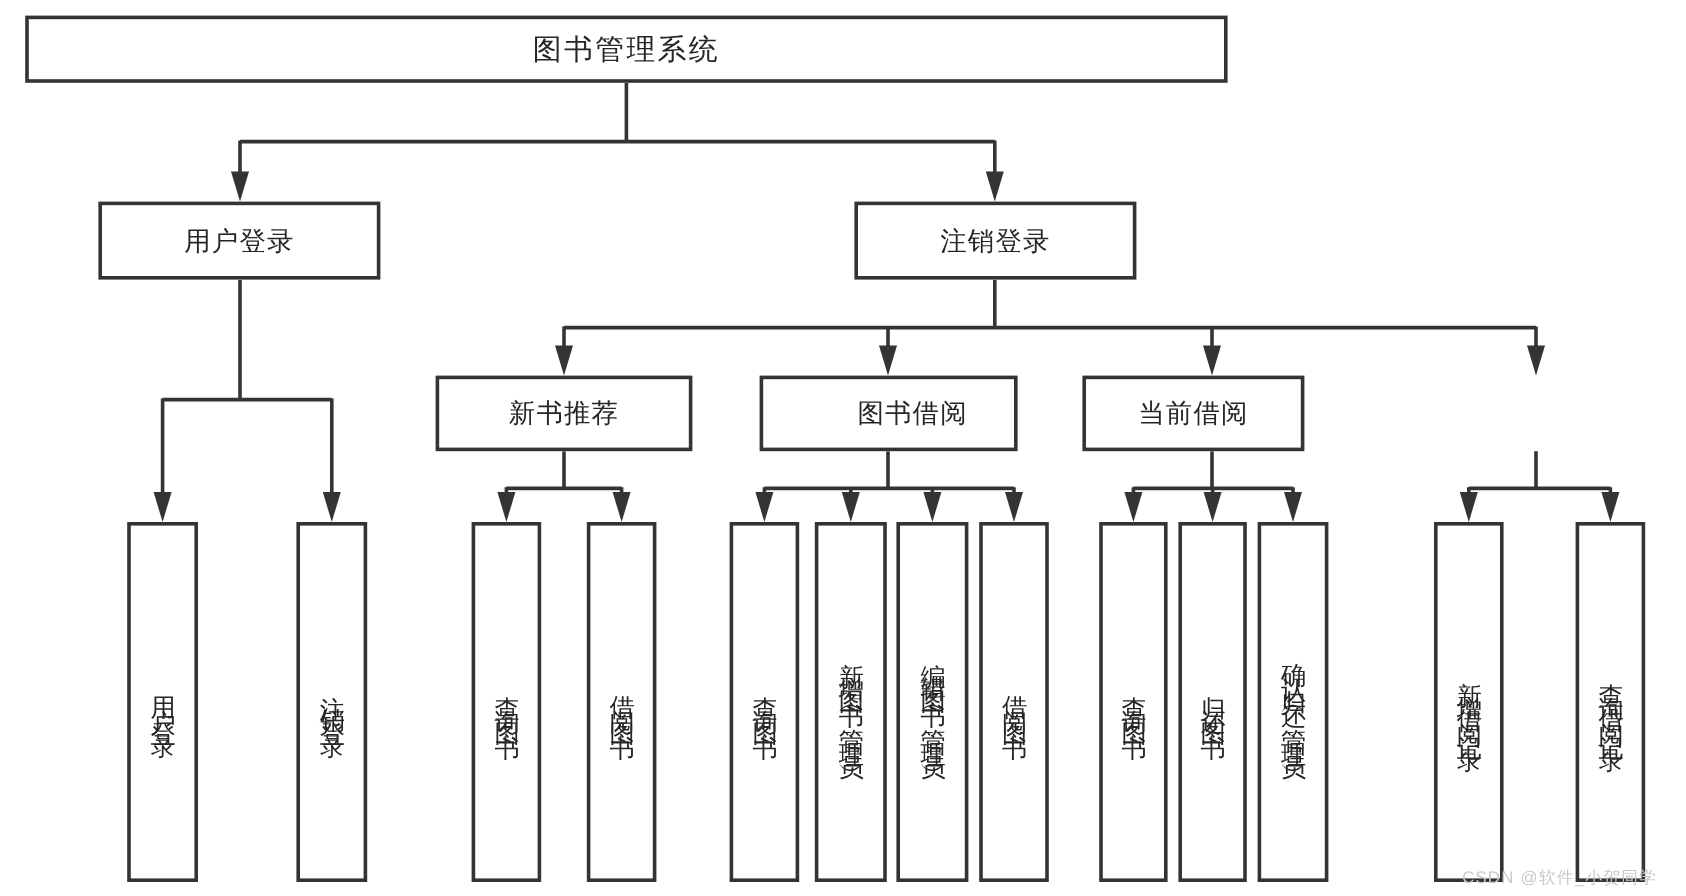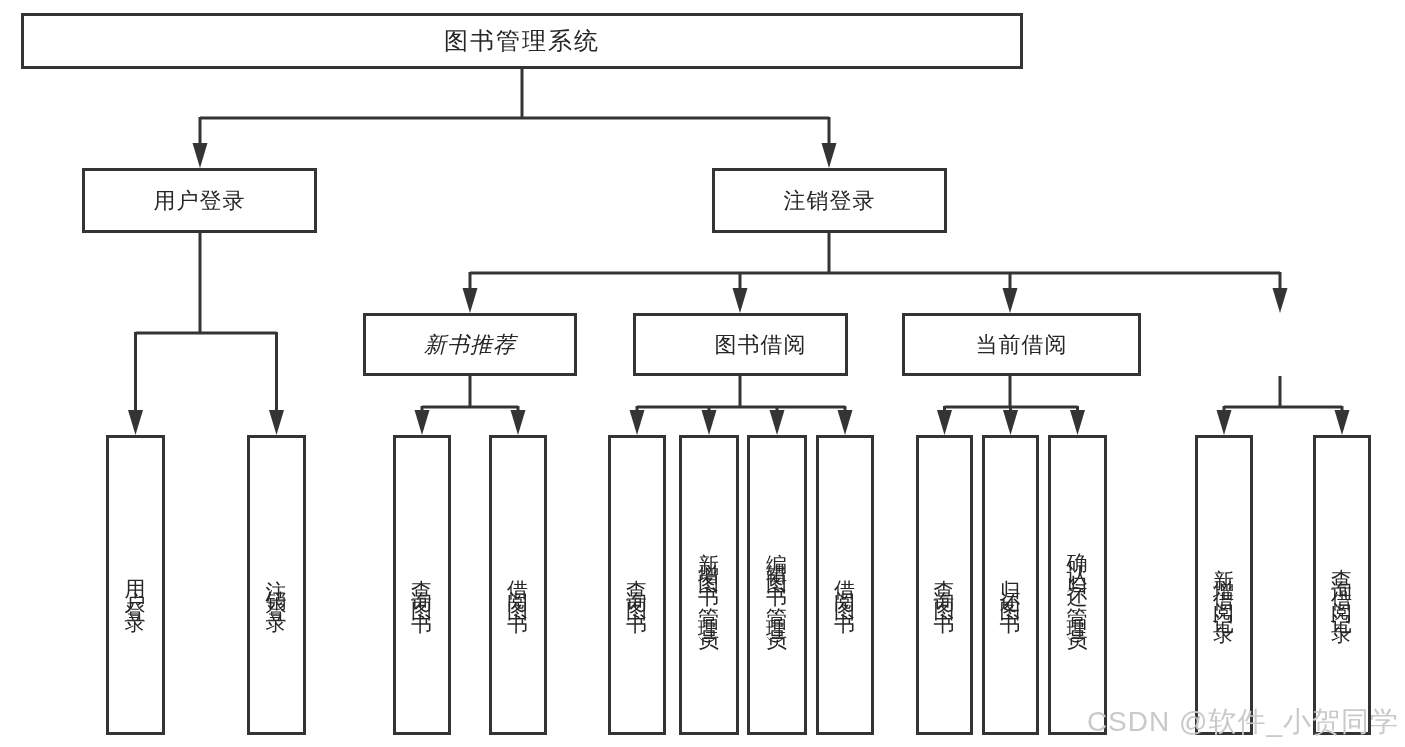--- a/index.html
+++ b/index.html
@@ -45,22 +45,22 @@
   .vbox span{
     writing-mode:vertical-rl;
     text-orientation:mixed;
     font-size:21px;
     letter-spacing:11px;
     line-height:1;
     white-space:nowrap;
   }
   .watermark{
     position:absolute;
-    right:6px;bottom:6px;
-    font-size:28px;
+    right:24px;bottom:6px;
+    font-size:14px;
     color:var(--watermark);
     letter-spacing:1px;
     z-index:5;
     white-space:nowrap;
   }
 </style>
 </head>
 <body>
 
 <div class="canvas">
@@ -105,27 +105,27 @@
     <span>图书管理系统</span>
   </div>
 
   <div class="box hbox" style="left:82px;top:168px;width:235px;height:65px;">
     <span>用户登录</span>
   </div>
   <div class="box hbox" style="left:712px;top:168px;width:235px;height:65px;">
     <span>注销登录</span>
   </div>
 
-  <div class="box hbox" style="left:363px;top:313px;width:214px;height:63px;font-style:italic;">
+  <div class="box hbox" style="left:363px;top:313px;width:214px;height:63px;">
     <span>新书推荐</span>
   </div>
   <div class="box hbox" style="left:633px;top:313px;width:215px;height:63px;padding-left:40px;">
     <span>图书借阅</span>
   </div>
-  <div class="box hbox" style="left:902px;top:313px;width:239px;height:63px;">
+  <div class="box hbox" style="left:902px;top:313px;width:185px;height:63px;">
     <span>当前借阅</span>
   </div>
 
   <div class="box vbox" style="left:106px;top:435px;width:59px;height:300px;">
     <span>用户登录</span>
   </div>
   <div class="box vbox" style="left:247px;top:435px;width:59px;height:300px;">
     <span>注销登录</span>
   </div>
 

